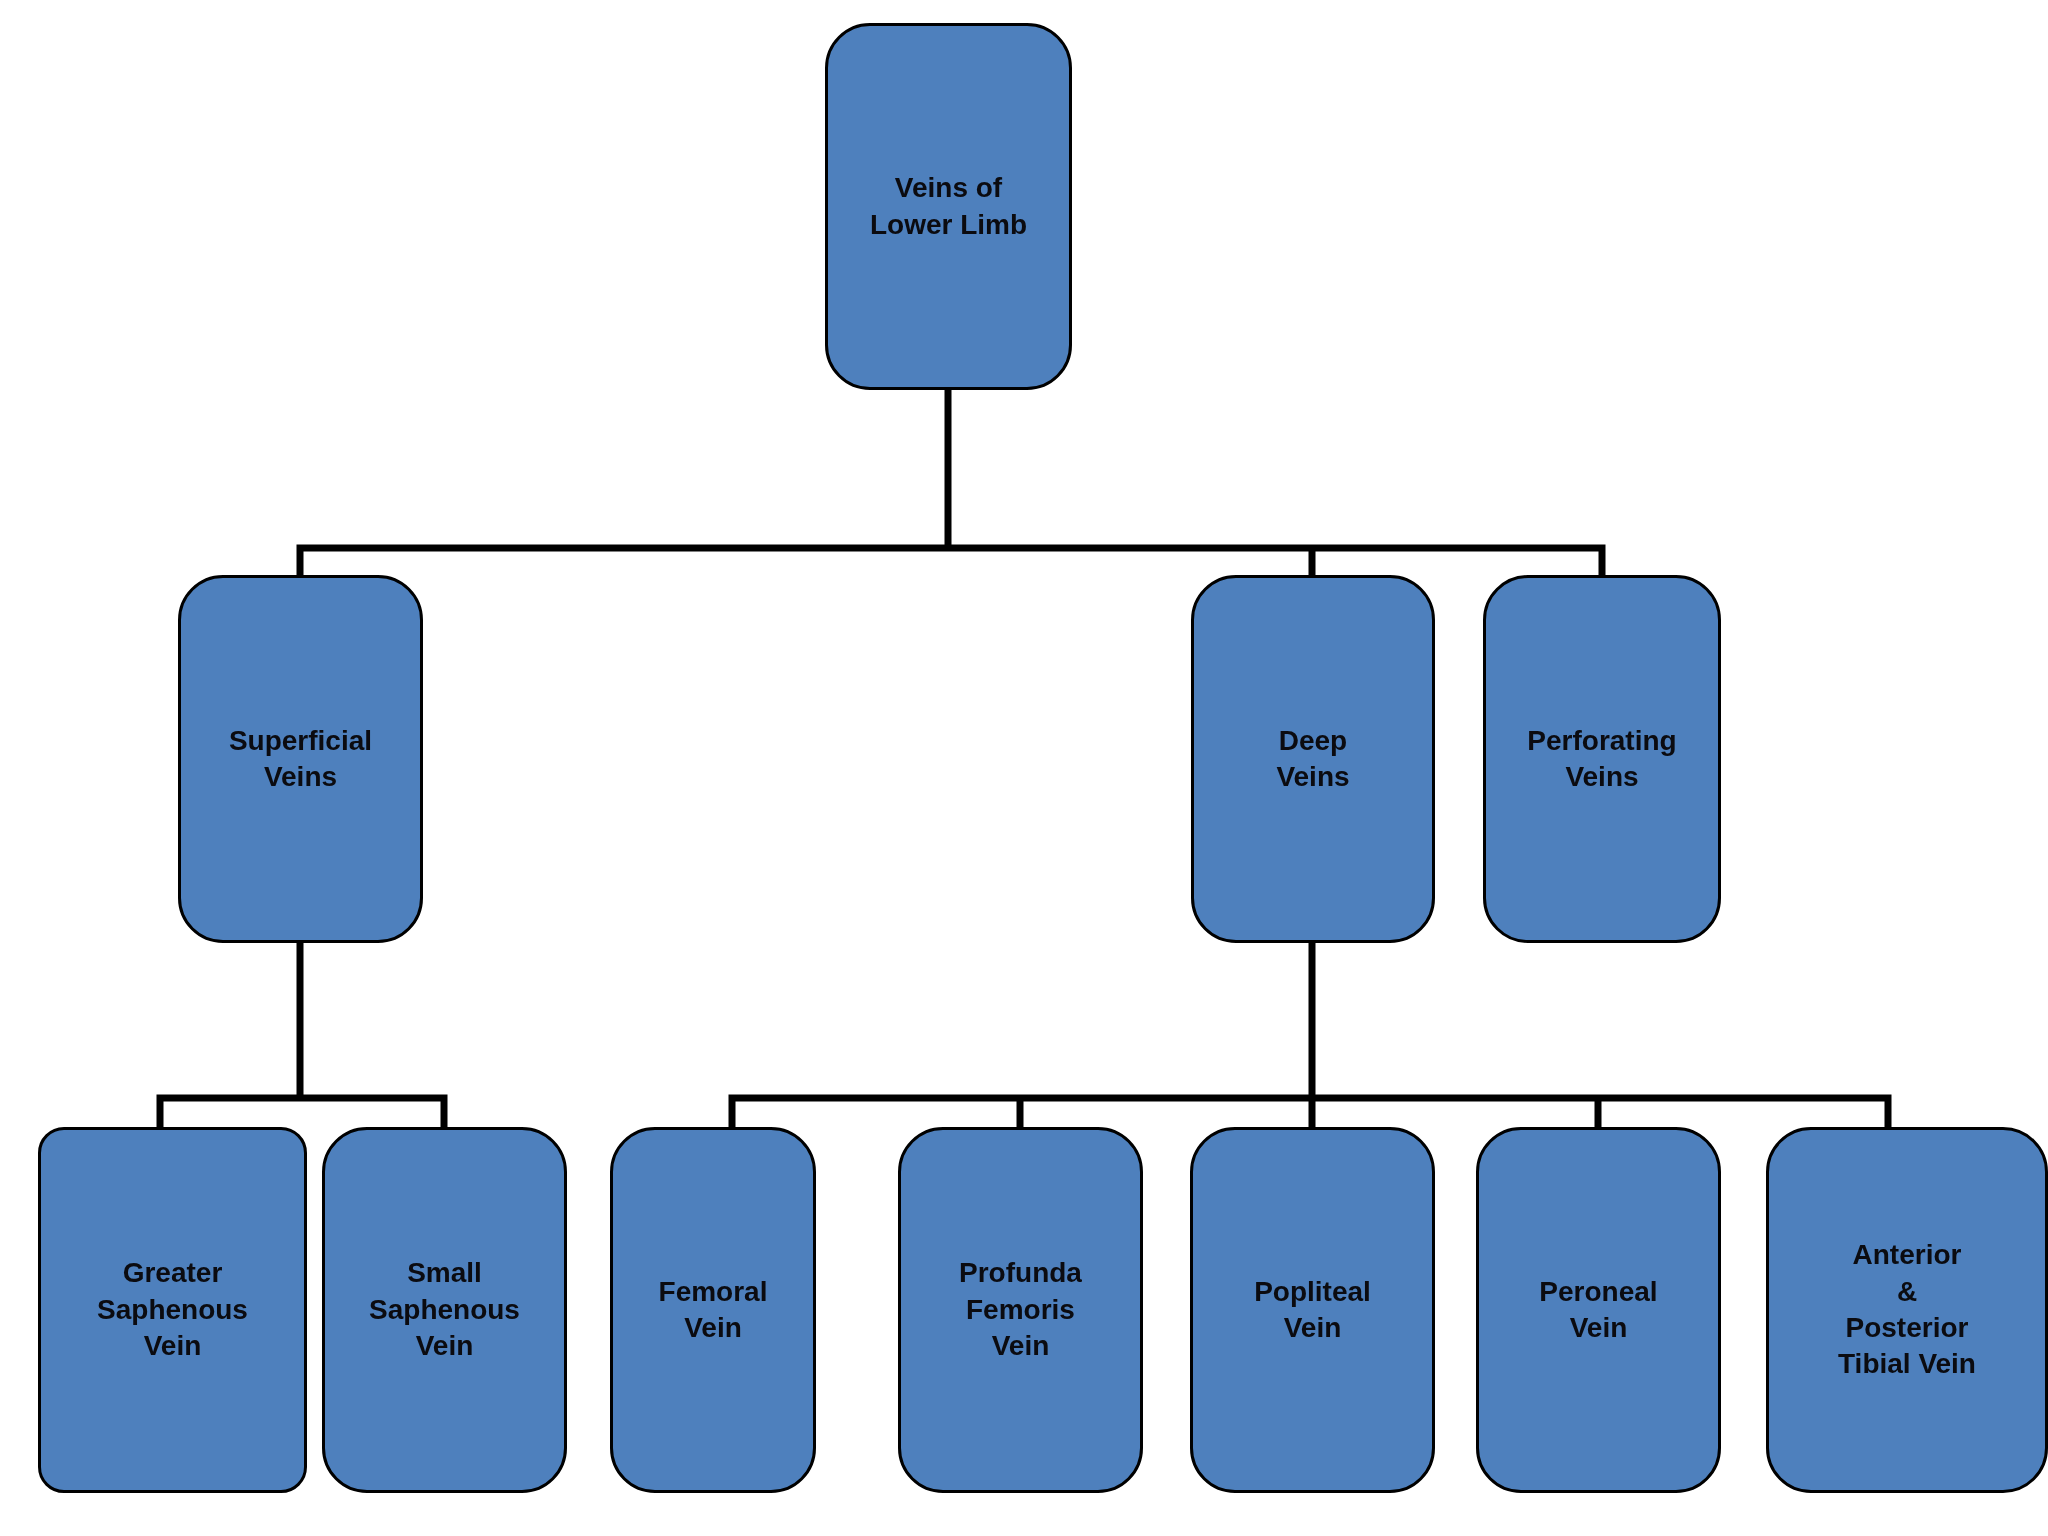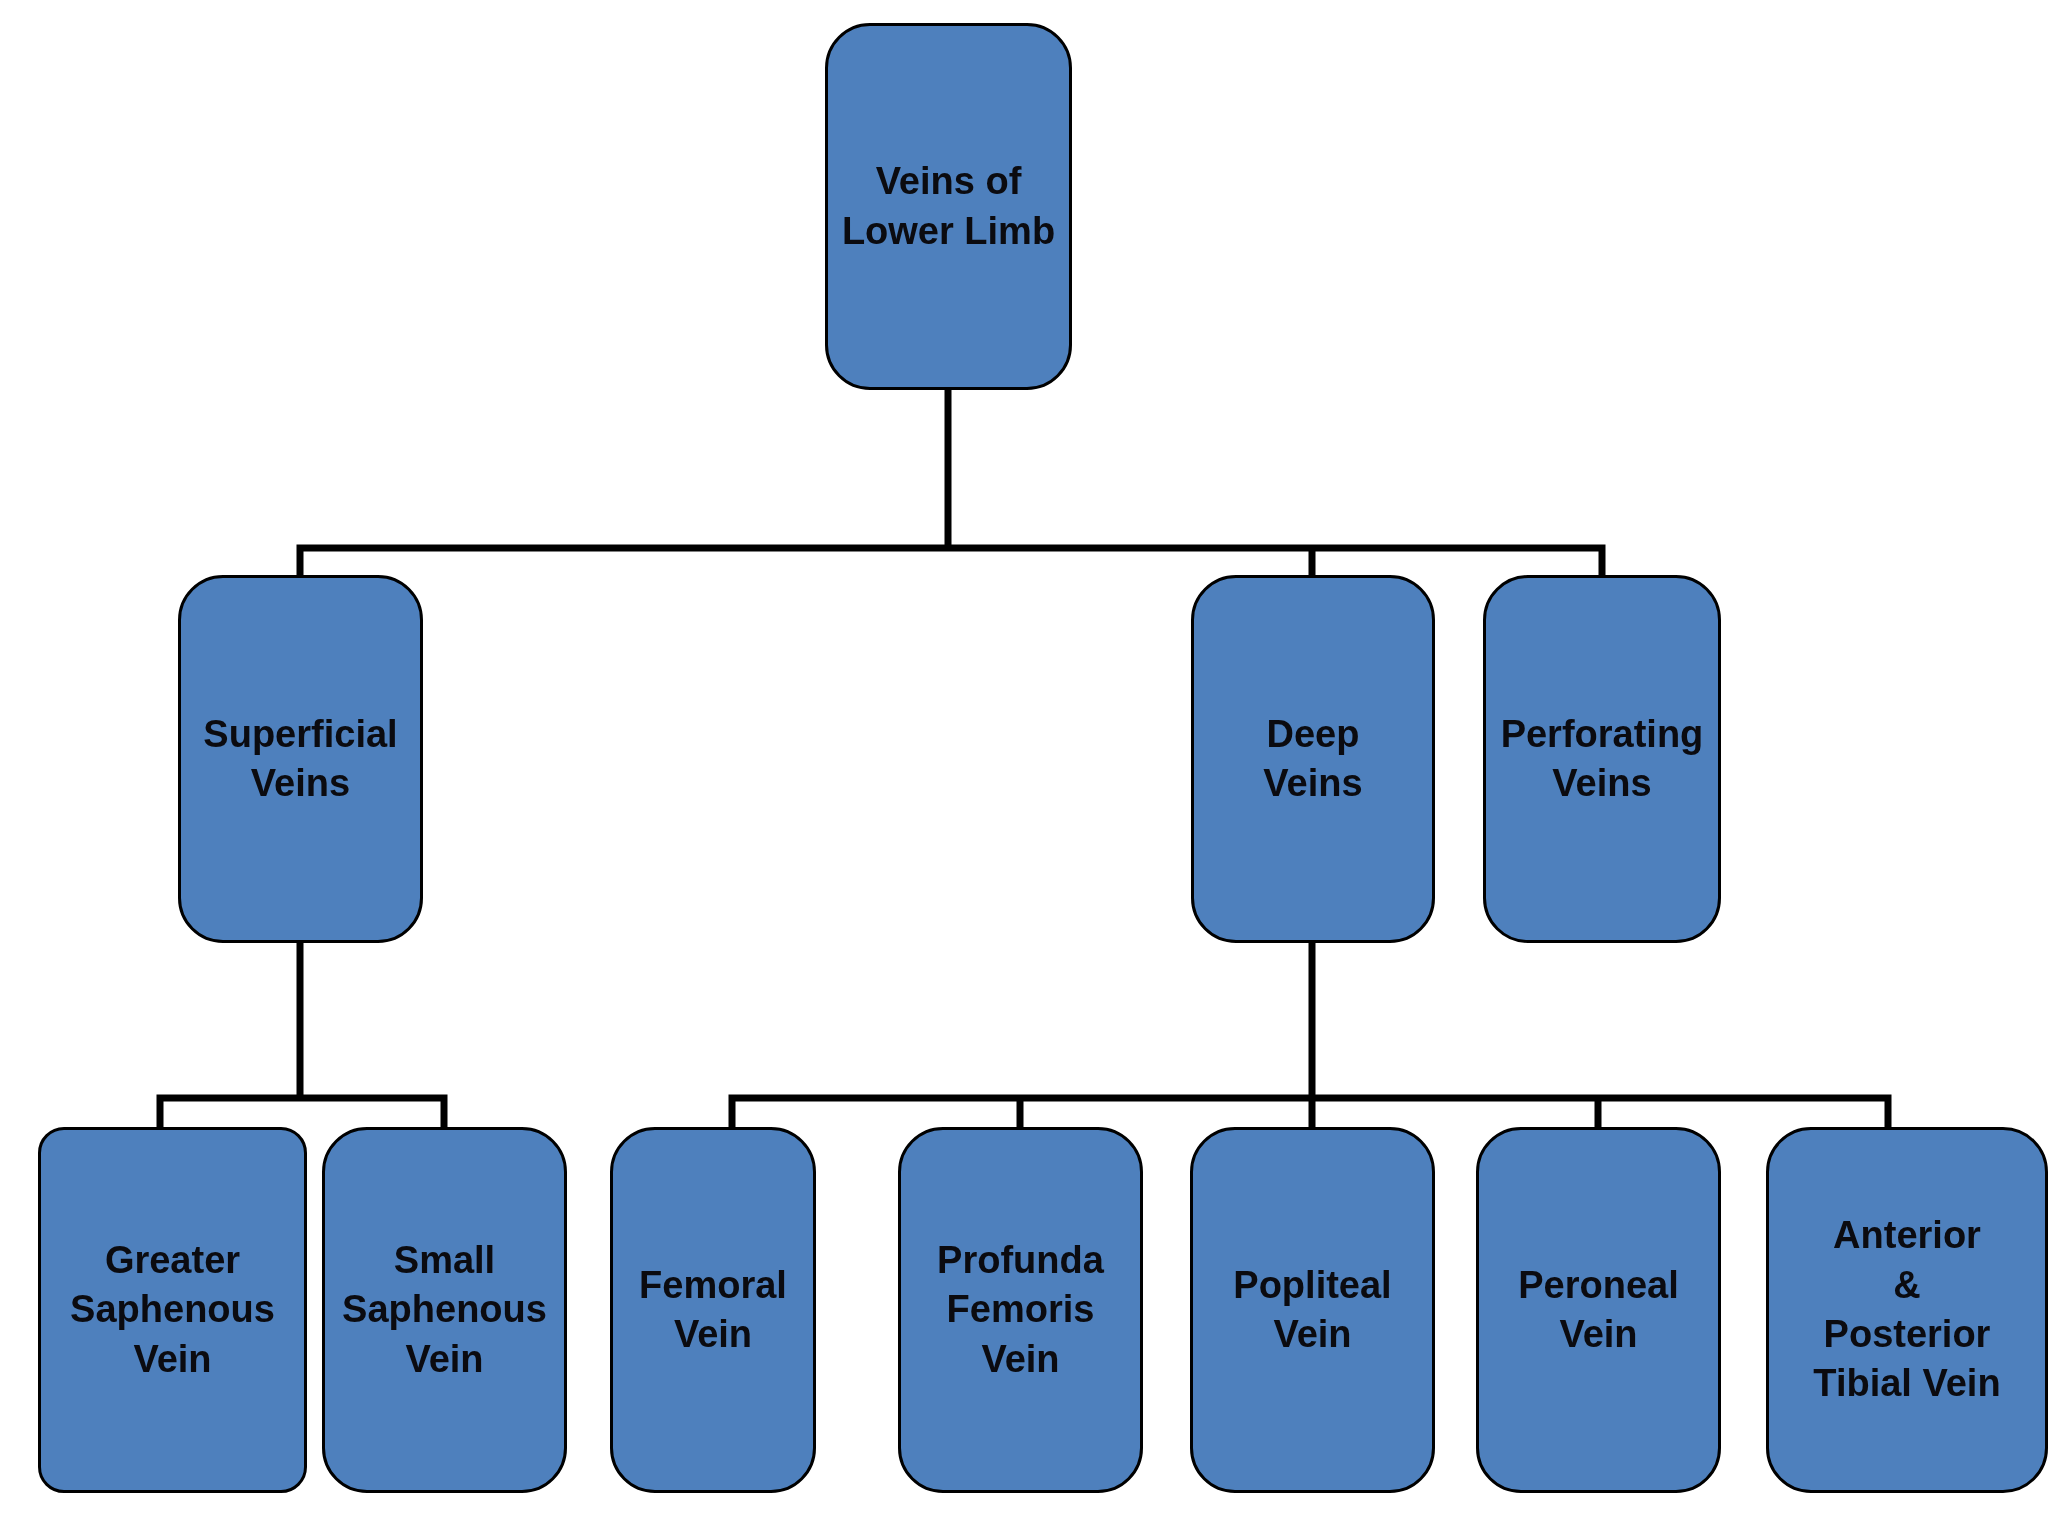--- a/index.html
+++ b/index.html
@@ -35,21 +35,21 @@
     border: 3px solid var(--node_border);
     border-radius: 45px;
     display: flex;
     align-items: center;
     justify-content: center;
     text-align: center;
     padding: 8px;
   }
   .node-label {
     font-weight: bold;
-    font-size: 38px;
+    font-size: 28px;
     line-height: 1.3;
     color: var(--text);
     white-space: pre-line;
   }
 </style>
 </head>
 <body>
 
 <div class="canvas">
 

